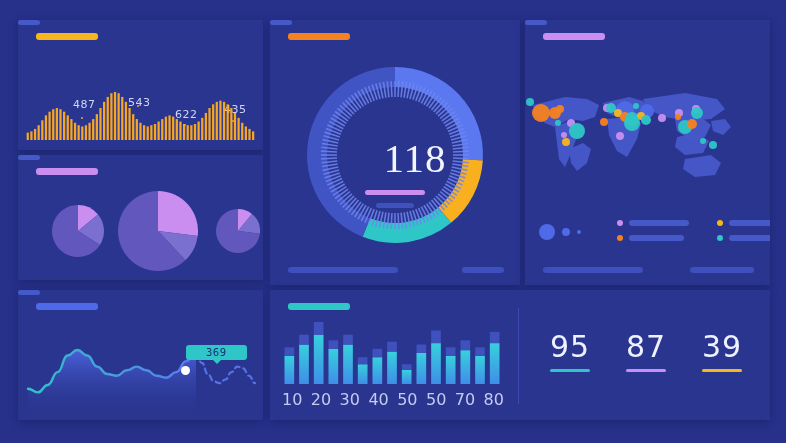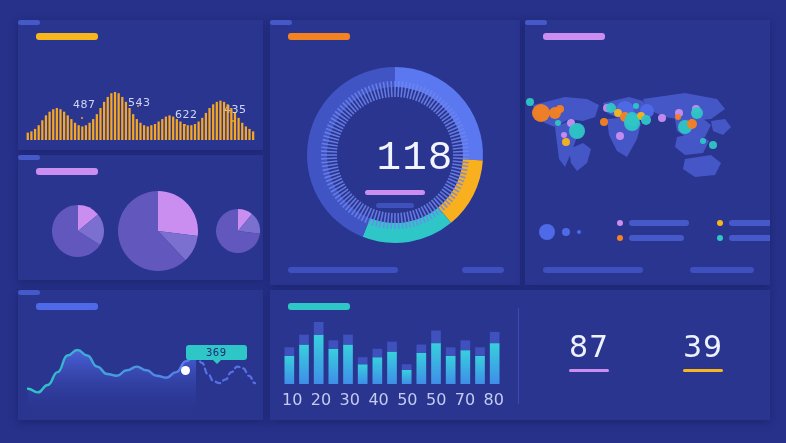--- a/index.html
+++ b/index.html
@@ -40,21 +40,21 @@
     padding:2px 20px;letter-spacing:.5px;
   }
   .tooltip:after{
     content:"";position:absolute;left:50%;margin-left:-3px;bottom:-4px;
     border-left:4px solid transparent;border-right:4px solid transparent;
     border-top:4px solid #2ec6c6;
   }
   .marker-dot{position:absolute;width:9px;height:9px;border-radius:50%;background:#fff;}
   .donut-val{
     position:absolute;color:#f2f4ff;font-size:41px;line-height:1;
-    font-family:Liberation Mono, monospace;letter-spacing:1px;padding-left:40px;
+    font-family:Liberation Serif, serif;letter-spacing:1px;padding-left:40px;
   }
   .donut-bar{position:absolute;border-radius:3px;}
 </style>
 </head>
 <body>
 
 <div class="stage">
 
   <div class="card" style="left:18px;top:20px;width:245px;height:130px;">
     <div class="hdr-bar hdr-left" style="background:#f7b61b;"></div>
@@ -449,20 +449,24 @@
         <span class="axis-lbl">50</span>
         <span class="axis-lbl">50</span>
         <span class="axis-lbl">70</span>
         <span class="axis-lbl">80</span>
       </div>
 
     <div style="position:absolute;left:248px;top:18px;width:1px;height:96px;background:#3b4bb0;"></div>
 
     <div class="kpi-wrap" id="kpi-row" style="left:262px;top:42px;width:228px;justify-content:space-around;">
         <div class="kpi">
+          <div class="kpi-val">95</div>
+          <div class="kpi-underline" style="background: rgb(46, 198, 198);"></div>
+        </div>
+        <div class="kpi">
           <div class="kpi-val">87</div>
           <div class="kpi-underline" style="background: rgb(201, 142, 240);"></div>
         </div>
         <div class="kpi">
           <div class="kpi-val">39</div>
           <div class="kpi-underline" style="background: rgb(247, 182, 27);"></div>
         </div>
       </div>
   </div>
 

